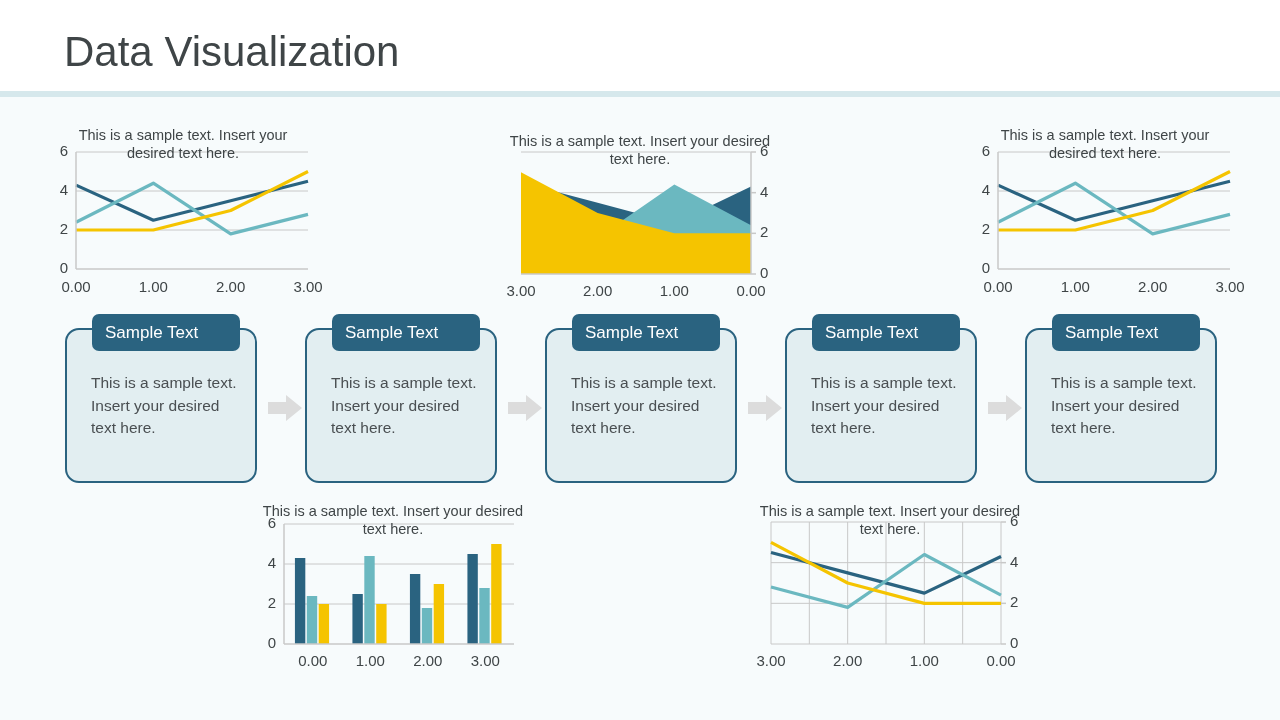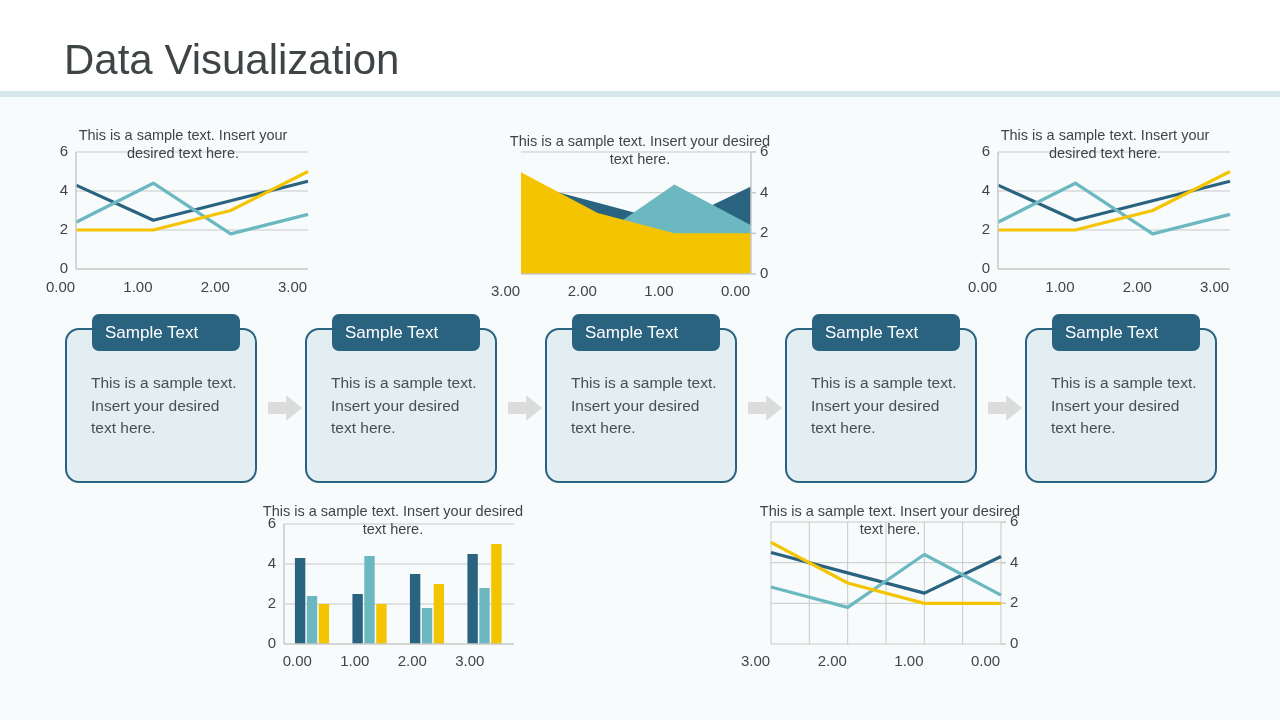--- a/index.html
+++ b/index.html
@@ -14,21 +14,21 @@
 
   .slide { position: relative; width: 1280px; height: 720px; }
 
   
   .header-band {
     position: absolute; left: 0; top: 0;
     width: 1280px; height: 91px;
     background: #FFFFFF;
   }
   .page-title {
-    position: absolute; left: 64px; top: 36px;
+    position: absolute; left: 64px; top: 28px;
     font-size: 42px; font-weight: 400;
     color: #3F4547; letter-spacing: 0px;
     white-space: nowrap;
   }
   .header-rule {
     position: absolute; left: 0; top: 91px;
     width: 1280px; height: 6px;
     background: #D6E8EC;
   }
 
@@ -45,21 +45,21 @@
     position: absolute;
     overflow: visible;
   }
   .plot svg { display: block; overflow: visible; }
   .axis-lbl {
     position: absolute;
     font-size: 15px; color: #3F4547;
     white-space: nowrap;
   }
   .ylab { text-align: right; }
-  .xlab { }
+  .xlab { text-align: center; }
 
   
   .card {
     position: absolute;
     width: 192px; height: 155px;
     top: 328px;
     background: #E2EEF1;
     border: 2.5px solid #2A6380;
     border-radius: 14px;
   }

